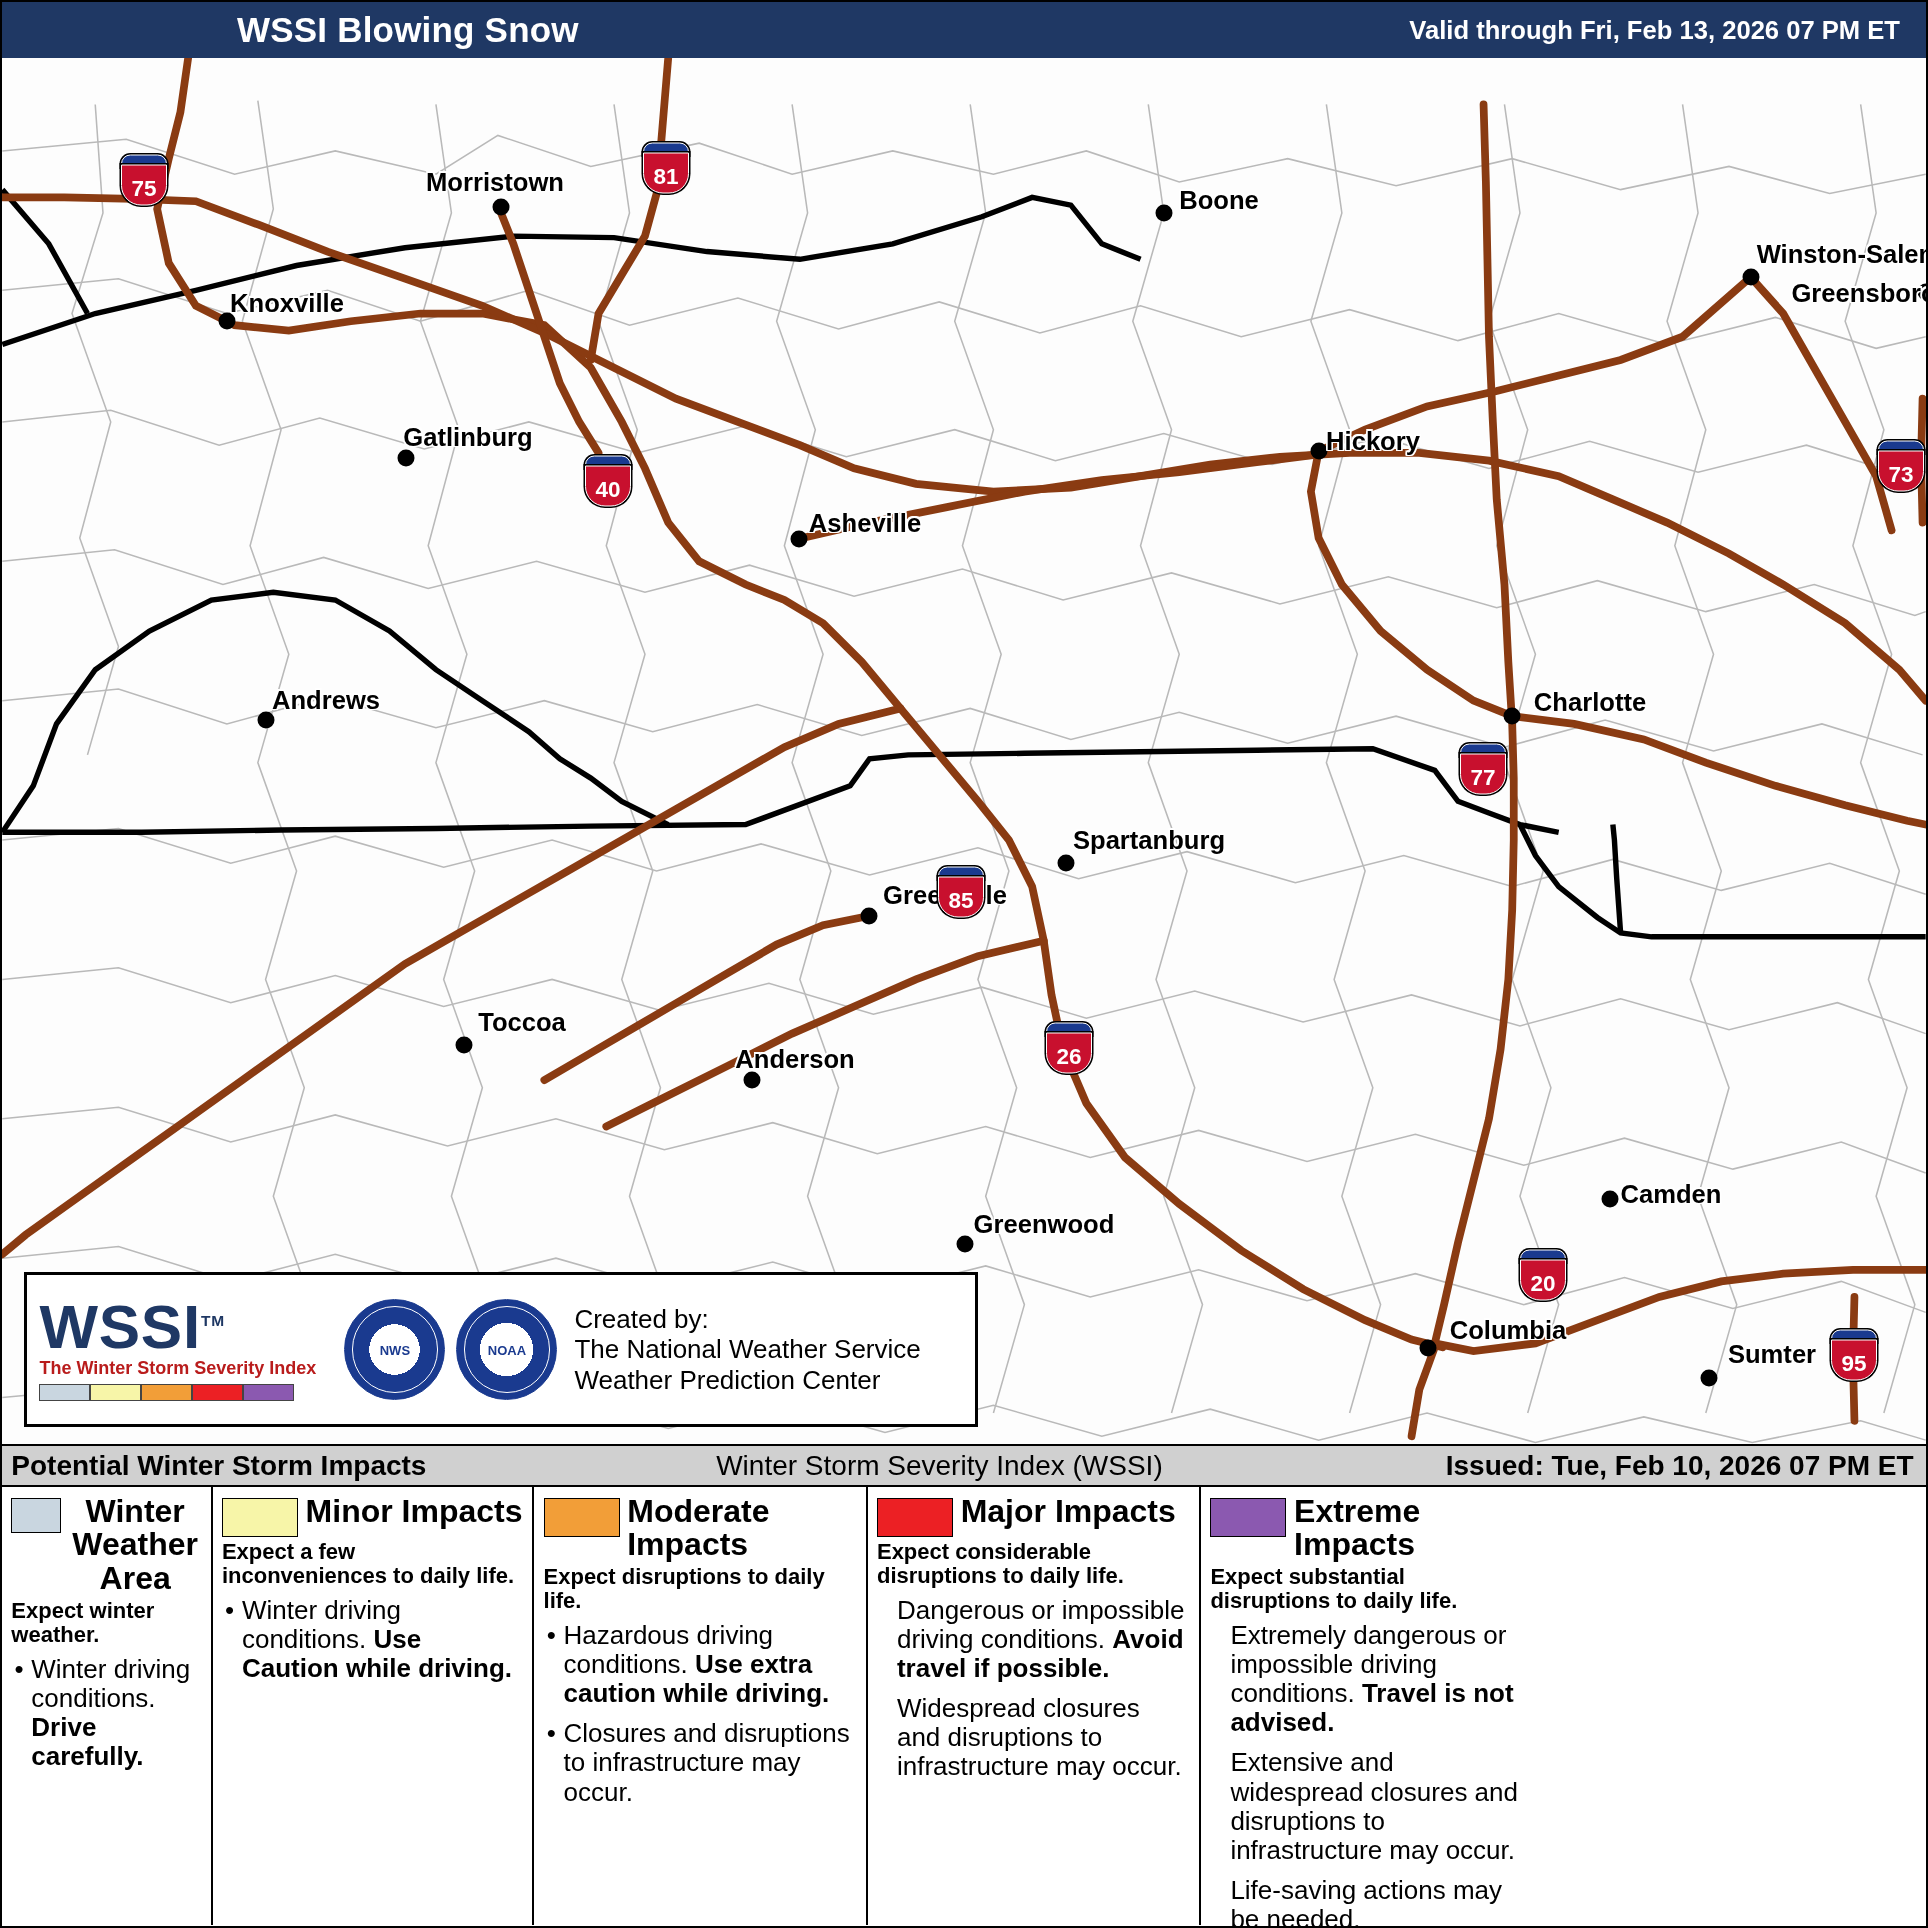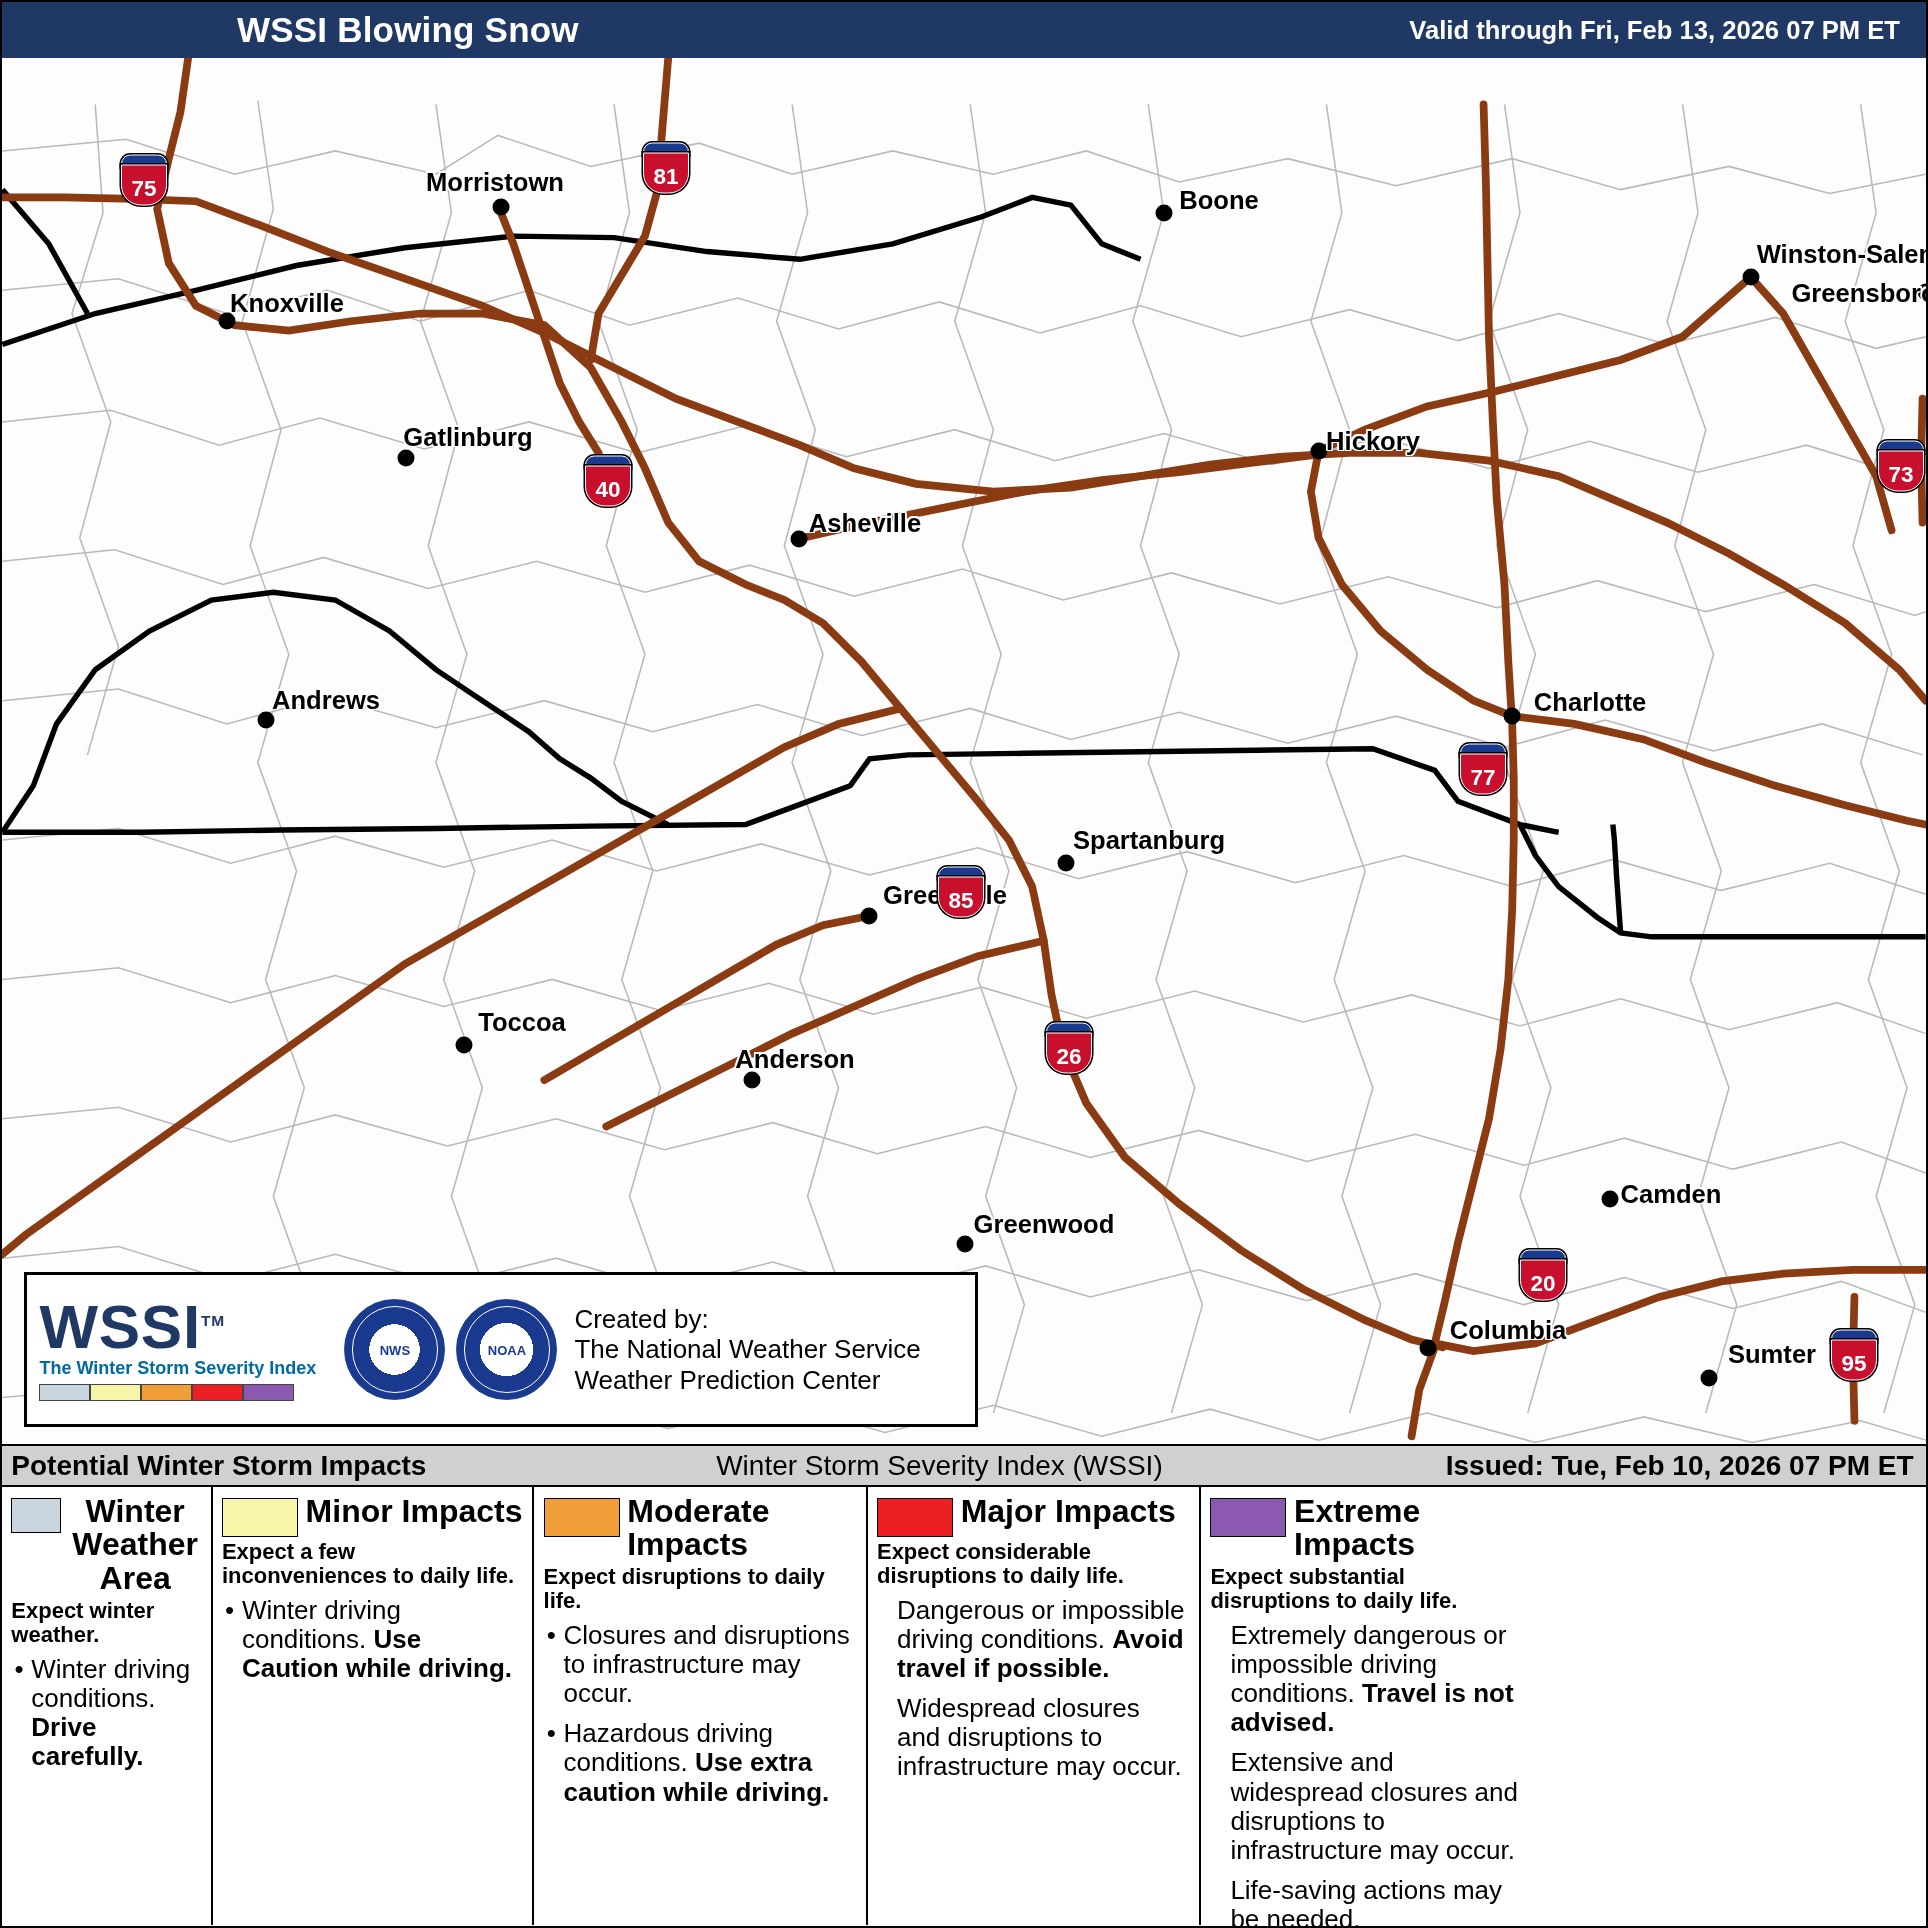--- a/index.html
+++ b/index.html
@@ -132,21 +132,21 @@
     font-size: 62px;
     font-weight: bold;
     color: #1f3864;
     letter-spacing: 0.8px;
     line-height: 0.95;
     font-family: "Liberation Sans", sans-serif;
   }
   .wssi-word sup { font-size: 15.5px; vertical-align: super; }
   .wssi-sub {
     font-size: 18px;
-    color: #0369a1;
+    color: #b91c1c;
     font-weight: bold;
     margin-top: 1.5px;
   }
   .wssi-swatches { display: flex; margin-top: 4.6px; }
   .wssi-swatches div { width: 49px; height: 15.5px; border: 0.8px solid #444; }
   .seal {
     width: 99px; height: 99px;
     border-radius: 50%;
     margin-left: 11px;
     flex: none;
@@ -473,22 +473,22 @@
       </ul>
     </div>
 
     <div class="legend-col lc2">
       <div class="legend-head">
         <div class="swatch" style="background:#f29e38;"></div>
         <div class="legend-title">Moderate Impacts</div>
       </div>
       <div class="legend-lead">Expect disruptions to daily life.</div>
       <ul class="legend-bullets">
+        <li class="bulleted"><span>Hazardous driving conditions. </span><b>Use extra caution while driving.</b></li>
         <li class="bulleted"><span>Closures and disruptions to infrastructure may occur.</span></li>
-        <li class="bulleted"><span>Hazardous driving conditions. </span><b>Use extra caution while driving.</b></li>
       </ul>
     </div>
 
     <div class="legend-col lc3">
       <div class="legend-head">
         <div class="swatch" style="background:#ec2024;"></div>
         <div class="legend-title">Major Impacts</div>
       </div>
       <div class="legend-lead">Expect considerable disruptions to daily life.</div>
       <ul class="legend-bullets">

